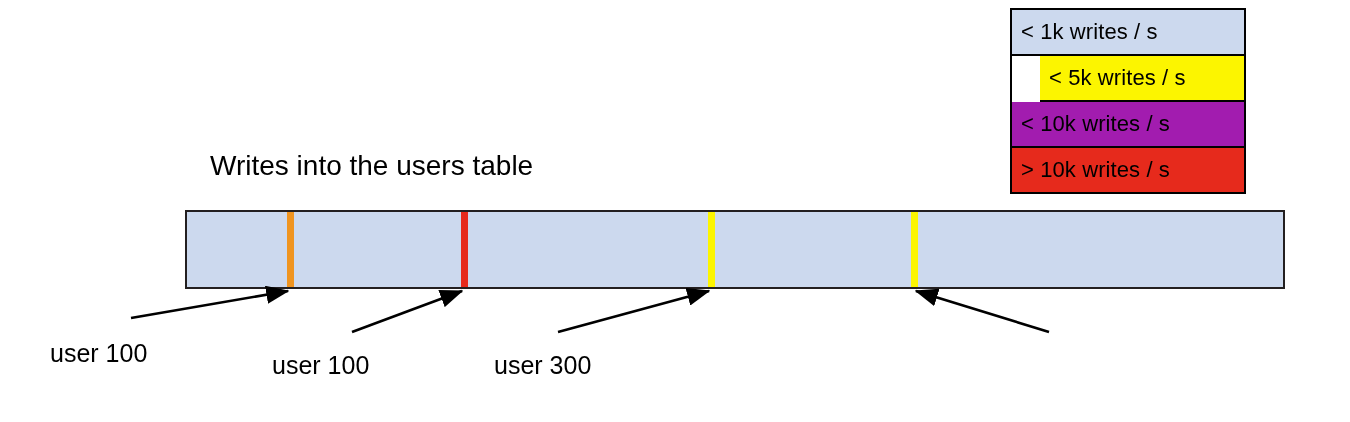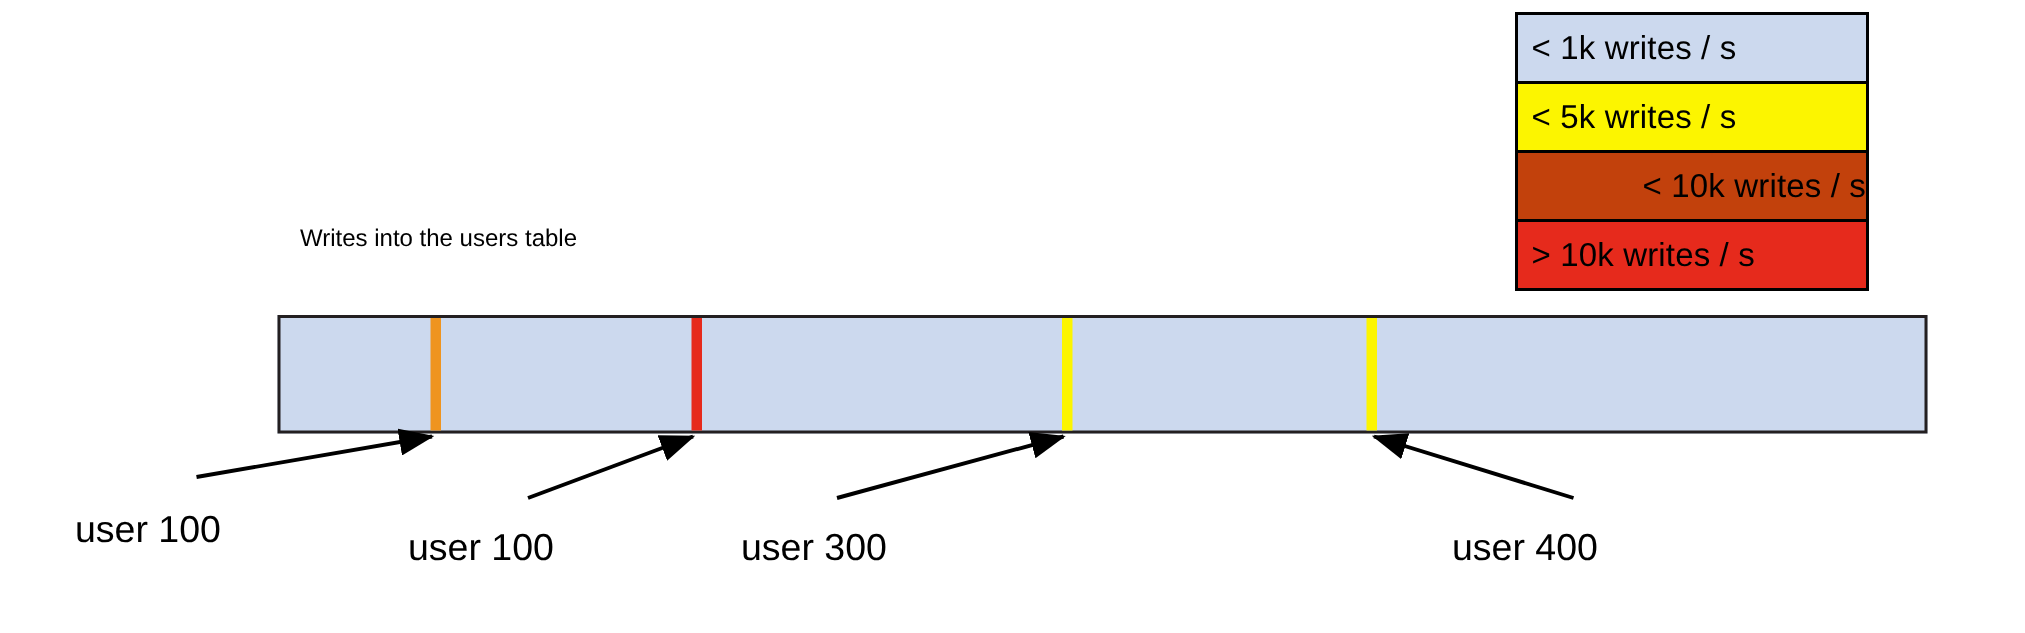--- a/index.html
+++ b/index.html
@@ -49,23 +49,23 @@
   .legend-label {
     font-size: 22px;
     line-height: 1;
     letter-spacing: 0.1px;
     white-space: nowrap;
   }
 
   
   #section-title {
     position: absolute;
-    left: 200px;
+    left: 210px;
     top: 152px;
-    font-size: 16px;
+    font-size: 28px;
     line-height: 1;
     white-space: nowrap;
   }
 
   
   #table-bar {
     position: absolute;
     left: 185px;
     top: 210px;
     width: 1100px;
@@ -100,44 +100,43 @@
 </style>
 </head>
 <body>
 
 <div id="stage">
 
   <div id="legend">
     <div class="legend-row" style="background: rgb(204, 217, 238);">
       <span class="legend-label">&lt; 1k writes / s</span>
     </div>
-    <div class="legend-row" style="background: rgb(252, 245, 0);">
+    <div class="legend-row" style="background: rgb(252, 245, 0); margin-left: 28px;">
       <span class="legend-label">&lt; 5k writes / s</span>
     </div>
-    <div class="legend-row" style="background: #c2410c; justify-content: flex-end;">
+    <div class="legend-row" style="background: #a21caf;">
       <span class="legend-label">&lt; 10k writes / s</span>
     </div>
     <div class="legend-row" style="background: rgb(230, 42, 28);">
       <span class="legend-label">&gt; 10k writes / s</span>
     </div>
   </div>
 
   <div id="section-title">Writes into the users table</div>
 
   <div id="table-bar" style="left: 185px; top: 210px; width: 1100px; height: 79px; background: rgb(204, 217, 238); border-color: rgb(35, 31, 32);">
     <div class="bar-stripe" style="background: rgb(239, 148, 31); left: 100px;"></div>
     <div class="bar-stripe" style="background: rgb(230, 42, 28); left: 274px;"></div>
     <div class="bar-stripe" style="background: rgb(252, 245, 0); left: 521px;"></div>
     <div class="bar-stripe" style="background: rgb(252, 245, 0); left: 724px;"></div>
   </div>
 
   <div class="pointer-label" style="left: 50px; top: 341px;">user 100</div>
   <div class="pointer-label" style="left: 272px; top: 353px;">user 100</div>
   <div class="pointer-label" style="left: 494px; top: 353px;">user 300</div>
-  <div class="pointer-label" style="left: 968px; top: 353px;">user 400</div>
 
   <svg id="arrows" viewBox="0 0 1350 422">
     <defs>
       <marker id="arrowhead" markerWidth="9" markerHeight="7" refX="8.4" refY="3.5" orient="auto" markerUnits="strokeWidth">
         <polygon points="0 0, 9 3.5, 0 7" fill="#000000"></polygon>
       </marker>
     </defs>
     <g id="arrow-lines" stroke="#000000" stroke-width="2.6" fill="none">
         <line x1="131" y1="318" x2="288" y2="291" marker-end="url(#arrowhead)"></line>
         <line x1="352" y1="332" x2="462" y2="291" marker-end="url(#arrowhead)"></line>

